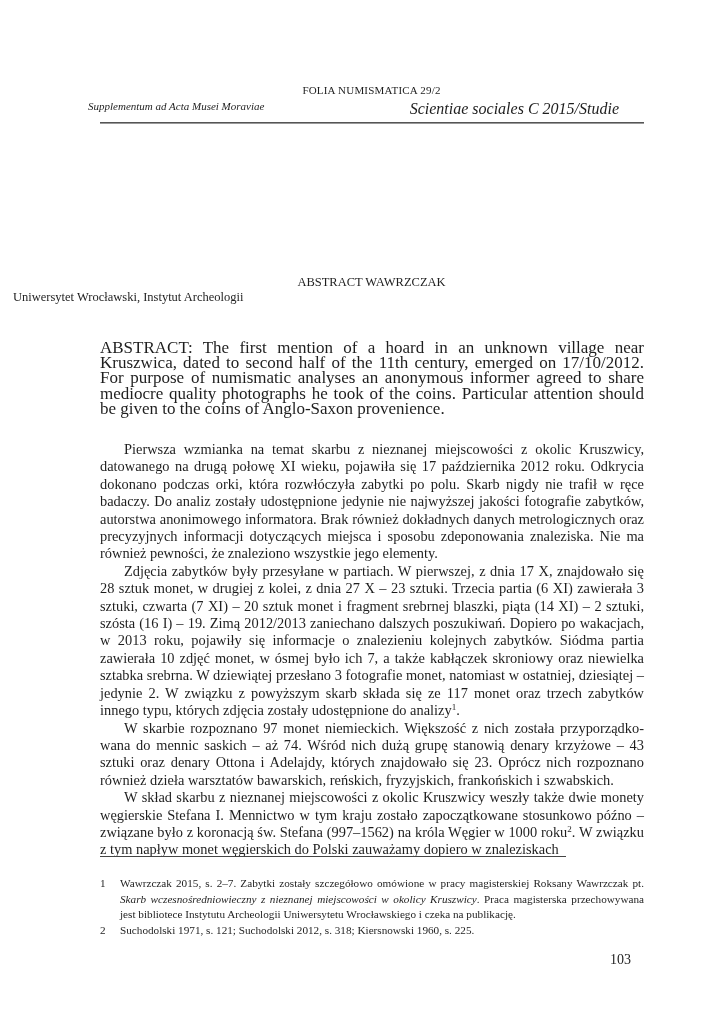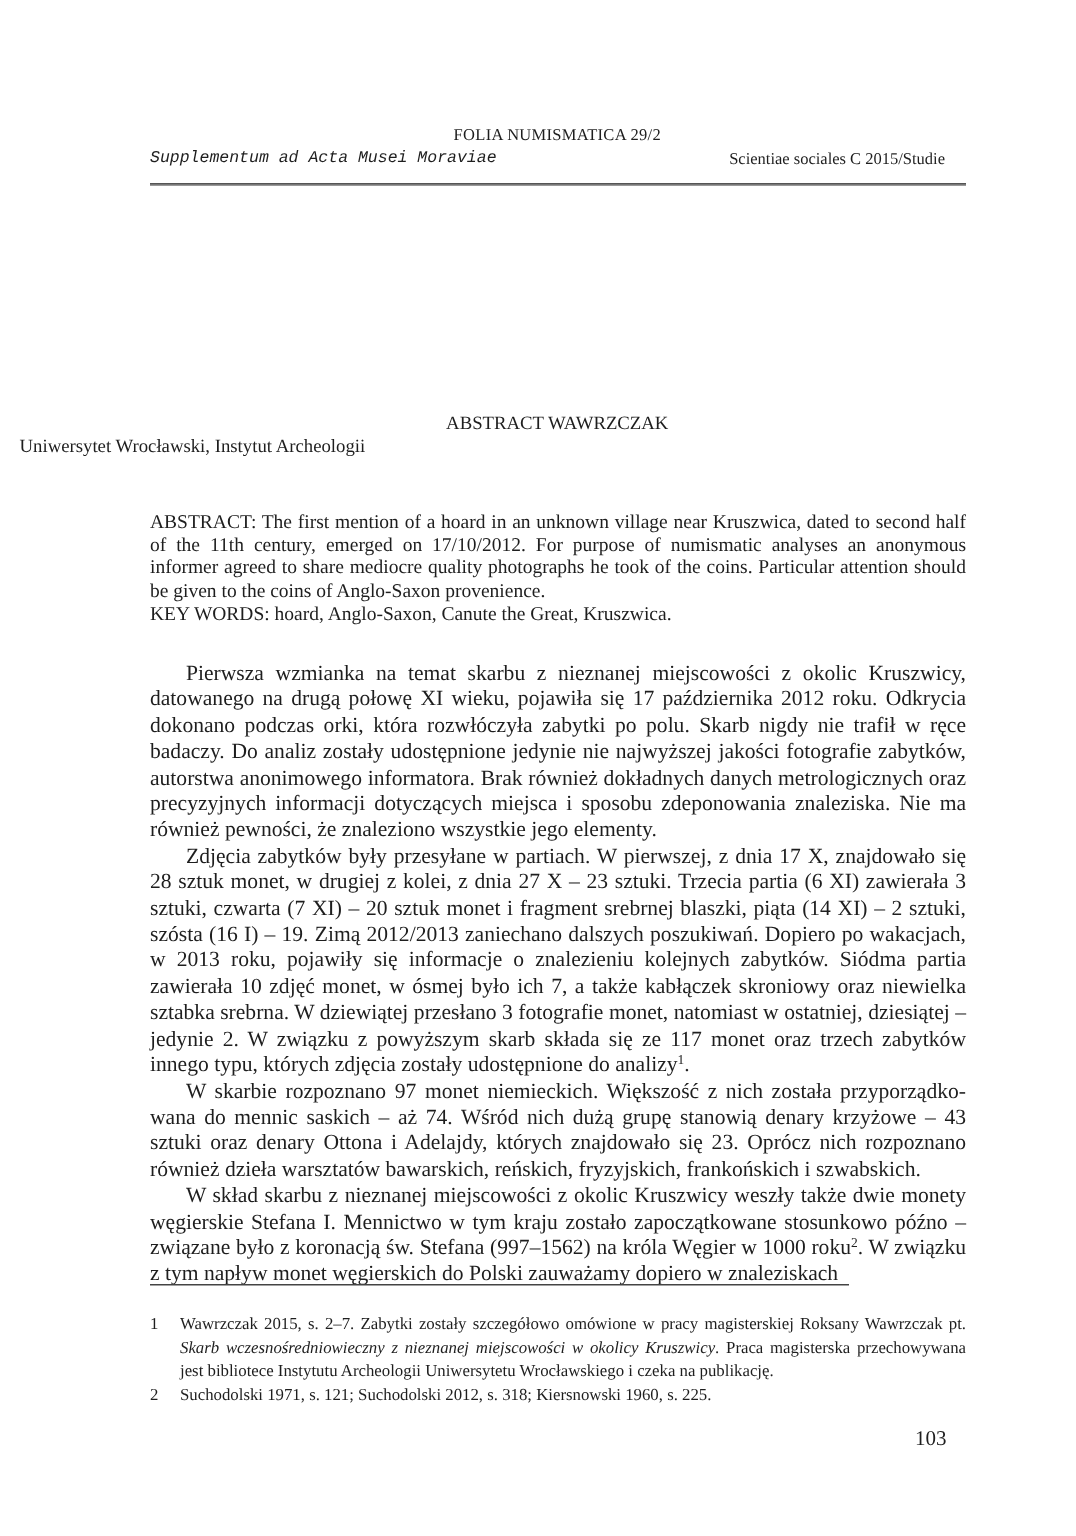--- a/index.html
+++ b/index.html
@@ -2,27 +2,27 @@
 <html><head>
   <meta charset="utf-8">
   <style>
     html, body { margin: 0; padding: 0; background: #ffffff; }
     body {
       width: 717px; height: 1024px; position: relative; overflow: hidden;
       font-family: "Liberation Serif", "DejaVu Serif", serif; color: #1e1e1e;
     }
     .abs { position: absolute; margin-left: 13px; }
     .journal { left: 0; width: 717px; top: 84px; text-align: center; font-size: 11px; letter-spacing: 0.2px; }
-    .sub-left { left: 87px; top: 100px; font-size: 11px; font-style: italic; font-family: Liberation Mono, monospace; }
-    .sub-right { right: 87px; top: 100px; font-size: 11px; }
+    .sub-left { left: 75px; top: 100px; font-size: 11px; font-style: italic; }
+    .sub-right { right: 98px; top: 100px; font-size: 16px; font-style: italic; }
     .rule-top { left: 87px; width: 544px; top: 122px; height: 1px; background: #555; border-bottom: 0.5px solid #999; }
     .title { left: 0; width: 717px; top: 186px; text-align: center; font-weight: bold; font-size: 16.5px; line-height: 21px; }
     .author { left: 0; width: 717px; top: 275px; text-align: center; font-size: 12.5px; line-height: 15px; }
     .affil { left: 0; width: 717px; top: 290px; text-align: left; font-size: 12.5px; line-height: 15px; }
-    .abstract { left: 87px; width: 544px; top: 340px; font-size: 13px; line-height: 15.2px; text-align: justify; }
+    .abstract { left: 87px; width: 544px; top: 340px; font-size: 17px; line-height: 15.2px; text-align: justify; }
     .abstract p { margin: 0; }
     .body-text { left: 87px; width: 544px; top: 441px; font-size: 14.4px; line-height: 17.4px; text-align: justify; hyphens: manual; }
     .body-text p { margin: 0; text-indent: 24px; }
     sup { font-size: 9px; line-height: 0; vertical-align: 5px; }
     .rule-fn { left: 87px; width: 466px; top: 856px; height: 1px; background: #444; }
     .footnotes { left: 87px; width: 544px; top: 876px; font-size: 11.2px; line-height: 15.6px; }
     .fn { display: flex; }
     .fn-num { width: 20px; flex: 0 0 20px; }
     .fn-text { flex: 1; text-align: justify; }
     .page-num { right: 86px; top: 952px; font-size: 14px; }
@@ -36,21 +36,20 @@
 <div class="abs rule-top"></div>
 
 <div class="abs title">
 </div>
 
 <div class="abs author">ABSTRACT WAWRZCZAK</div>
 <div class="abs affil">Uniwersytet Wrocławski, Instytut Archeologii</div>
 
 <div class="abs abstract">
   <p>ABSTRACT: The first mention of a hoard in an unknown village near Kruszwica, dated to second half of the 11th century, emerged on 17/10/2012. For purpose of numismatic analyses an anonymous informer agreed to share mediocre quality photographs he took of the coins. Particular attention should be given to the coins of Anglo-Saxon provenience.</p>
-  <p>KEY WORDS: hoard, Anglo-Saxon, Canute the Great, Kruszwica.</p>
 </div>
 
 <div class="abs body-text">
   <p>Pierwsza wzmianka na temat skarbu z nieznanej miejscowości z okolic Kruszwicy, datowanego na drugą połowę XI wieku, pojawiła się 17 października 2012 roku. Odkrycia dokonano podczas orki, która rozwłóczyła zabytki po polu. Skarb nigdy nie trafił w ręce badaczy. Do analiz zostały udostępnione jedynie nie najwyższej jakości fotografie zabyt­ków, autorstwa anonimowego informatora. Brak również dokładnych danych metrologicz­nych oraz precyzyjnych informacji dotyczących miejsca i sposobu zdeponowania znale­ziska. Nie ma również pewności, że znaleziono wszystkie jego elementy.</p>
   <p><span>Zdjęcia zabytków były przesyłane w partiach. W pierwszej, z dnia 17 X, znajdowało się 28 sztuk monet, w drugiej z kolei, z dnia 27 X – 23 sztuki. Trzecia partia (6 XI) zawierała 3 sztuki, czwarta (7 XI) – 20 sztuk monet i fragment srebrnej blaszki, piąta (14 XI) – 2 sztuki, szósta (16 I) – 19. Zimą 2012/2013 zaniechano dalszych poszukiwań. Dopiero po wakacjach, w 2013 roku, pojawiły się informacje o znalezieniu kolejnych zabytków. Siódma partia zawierała 10 zdjęć monet, w ósmej było ich 7, a także kabłączek skroniowy oraz nie­wielka sztabka srebrna. W dziewiątej przesłano 3 fotografie monet, natomiast w ostatniej, dziesiątej – jedynie 2. W związku z powyższym skarb składa się ze 117 monet oraz trzech zabytków innego typu, których zdjęcia zostały udostępnione do analizy</span><sup>1</sup><span>.</span></p>
   <p>W skarbie rozpoznano 97 monet niemieckich. Większość z nich została przyporządko­wana do mennic saskich – aż 74. Wśród nich dużą grupę stanowią denary krzyżowe – 43 sztuki oraz denary Ottona i Adelajdy, których znajdowało się 23. Oprócz nich rozpoznano również dzieła warsztatów bawarskich, reńskich, fryzyjskich, frankońskich i szwabskich.</p>
   <p><span>W skład skarbu z nieznanej miejscowości z okolic Kruszwicy weszły także dwie mone­ty węgierskie Stefana I. Mennictwo w tym kraju zostało zapoczątkowane stosunkowo póź­no – związane było z koronacją św. Stefana (997–1562) na króla Węgier w 1000 roku</span><sup>2</sup><span>. W związku z tym napływ monet węgierskich do Polski zauważamy dopiero w znaleziskach</span></p>
 </div>
 
 <div class="abs rule-fn"></div>

